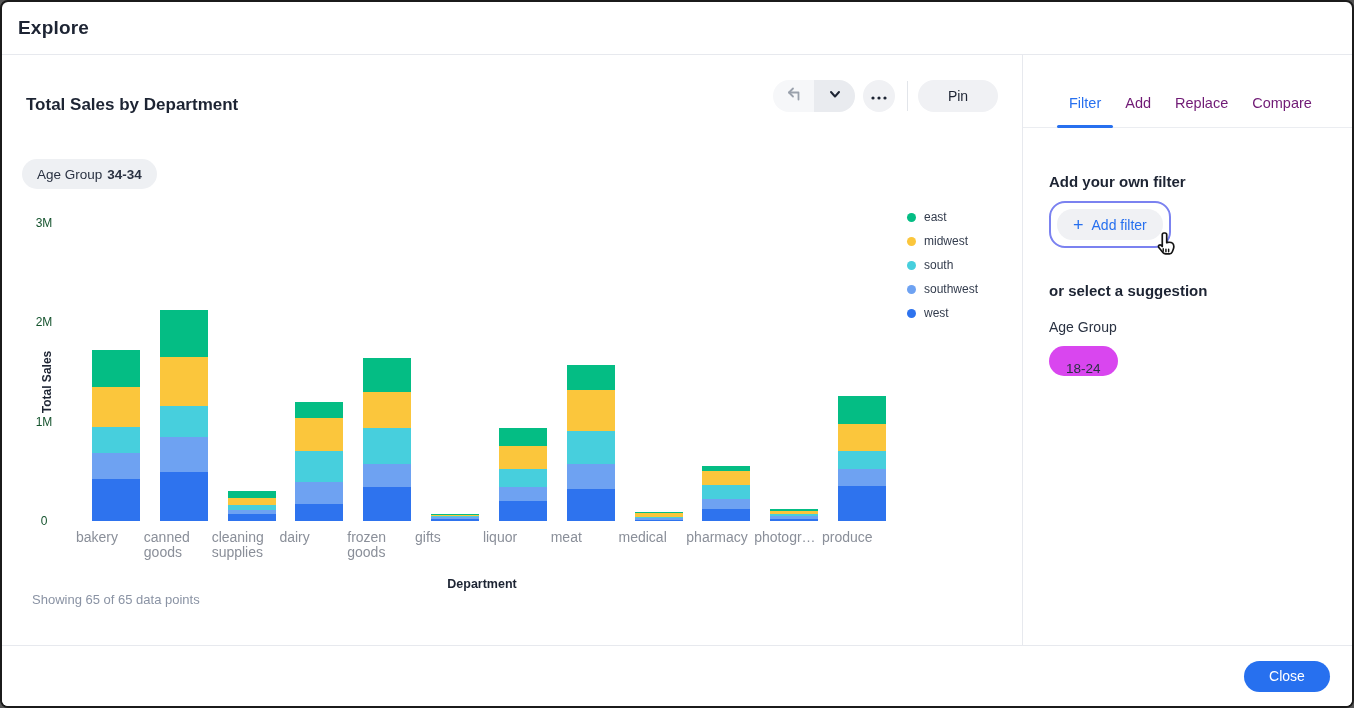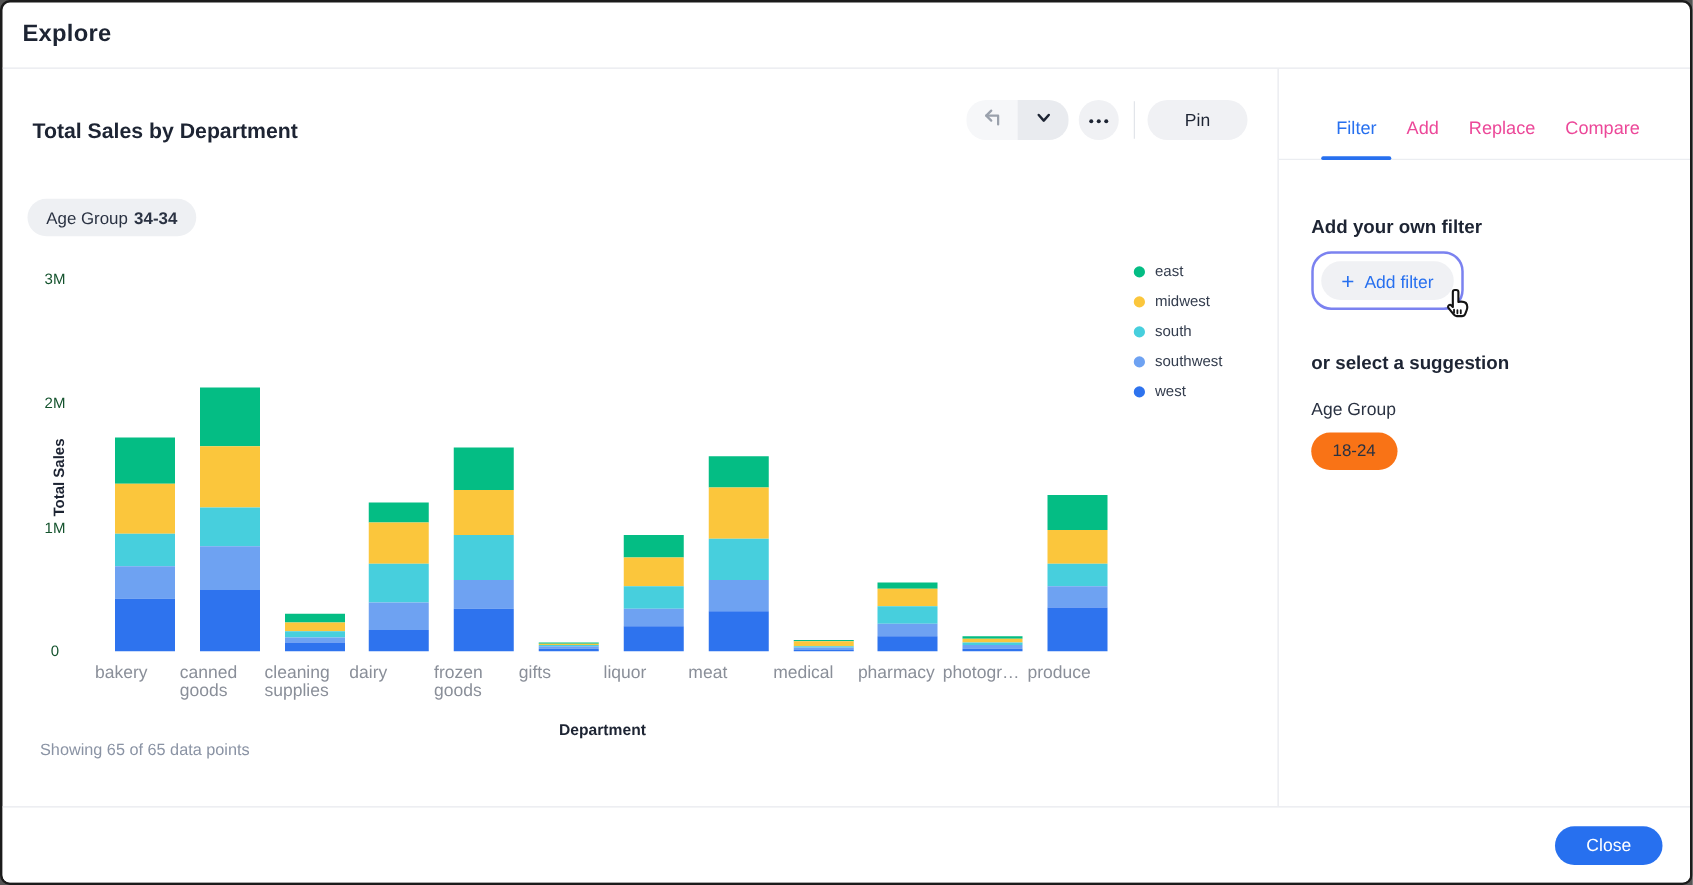--- a/index.html
+++ b/index.html
@@ -51,34 +51,34 @@
   .footnote { position:absolute; left:30px; top:537px; font-size:13px; color:#8a93a4; }
 
   .legend { position:absolute; left:905px; top:150px; display:flex; flex-direction:column; }
   .legend-item { display:flex; align-items:center; height:24px; gap:8px; cursor:pointer; }
   .legend-dot { width:9px; height:9px; border-radius:50%; }
   .legend-label { font-size:12px; color:#333c4d; }
 
   
   .panel { position:absolute; left:1020px; top:53px; width:332px; height:594px; border-left:1px solid #e7e9ee; }
   .tabs { display:flex; padding-left:34px; height:73px; align-items:flex-end; border-bottom:1px solid #ebedf1; }
-  .tab { padding:0 12px 16px; font-size:14.5px; color:#ec4899; cursor:pointer; position:relative; }
+  .tab { padding:0 12px 16px; font-size:14.5px; color:#701a75; cursor:pointer; position:relative; }
   .tab.active { color:#2770ef; }
   .tab.active::after { content:""; position:absolute; left:0; right:0; bottom:-1px; height:3px; background:#2770ef; border-radius:2px; }
   .panel-section { padding:45px 26px 0; }
   .panel-h { font-size:15px; font-weight:700; color:#1d2433; }
   .addfilter-ring { margin-top:11px; display:inline-block; border:2px solid #7b82f0; border-radius:16px; padding:6px; position:relative; }
   .addfilter-btn { height:31px; padding:0 16px; border:none; border-radius:16px; background:#f0f1f4;
     display:flex; align-items:center; gap:8px; font-family:inherit; font-size:14px; color:#2770ef; cursor:pointer; }
   .plus { font-size:18px; line-height:1; font-weight:400; color:#2770ef; }
   .cursor-icon { position:absolute; right:-12px; bottom:-16px; }
   .suggest-h { margin-top:34px; font-size:15px; font-weight:700; color:#1d2433; }
   .suggest-attr { margin-top:20px; font-size:14px; color:#2a3242; }
-  .suggest-chip { margin-top:11px; display:inline-block; height:30px; line-height:30px; padding:0 17px;
-    background:#f97316; border-radius:15px; font-size:13.5px; color:#2a3242; cursor:pointer; }
+  .suggest-chip { margin-top:11px; display:inline-block; height:30px; line-height:30px; padding:8px 17px;
+    background:#d946ef; border-radius:15px; font-size:13.5px; color:#2a3242; cursor:pointer; }
 
   
   .footer { position:absolute; left:0; bottom:0; width:100%; height:61px; border-top:1px solid #e7e9ee;
     display:flex; align-items:center; justify-content:flex-end; padding-right:22px; background:#fff; }
   .close-btn { width:86px; height:31px; border:none; border-radius:16px; background:#2770ef;
     color:#fff; font-family:inherit; font-size:14px; cursor:pointer; }
 </style>
 </head>
 <body>
 

